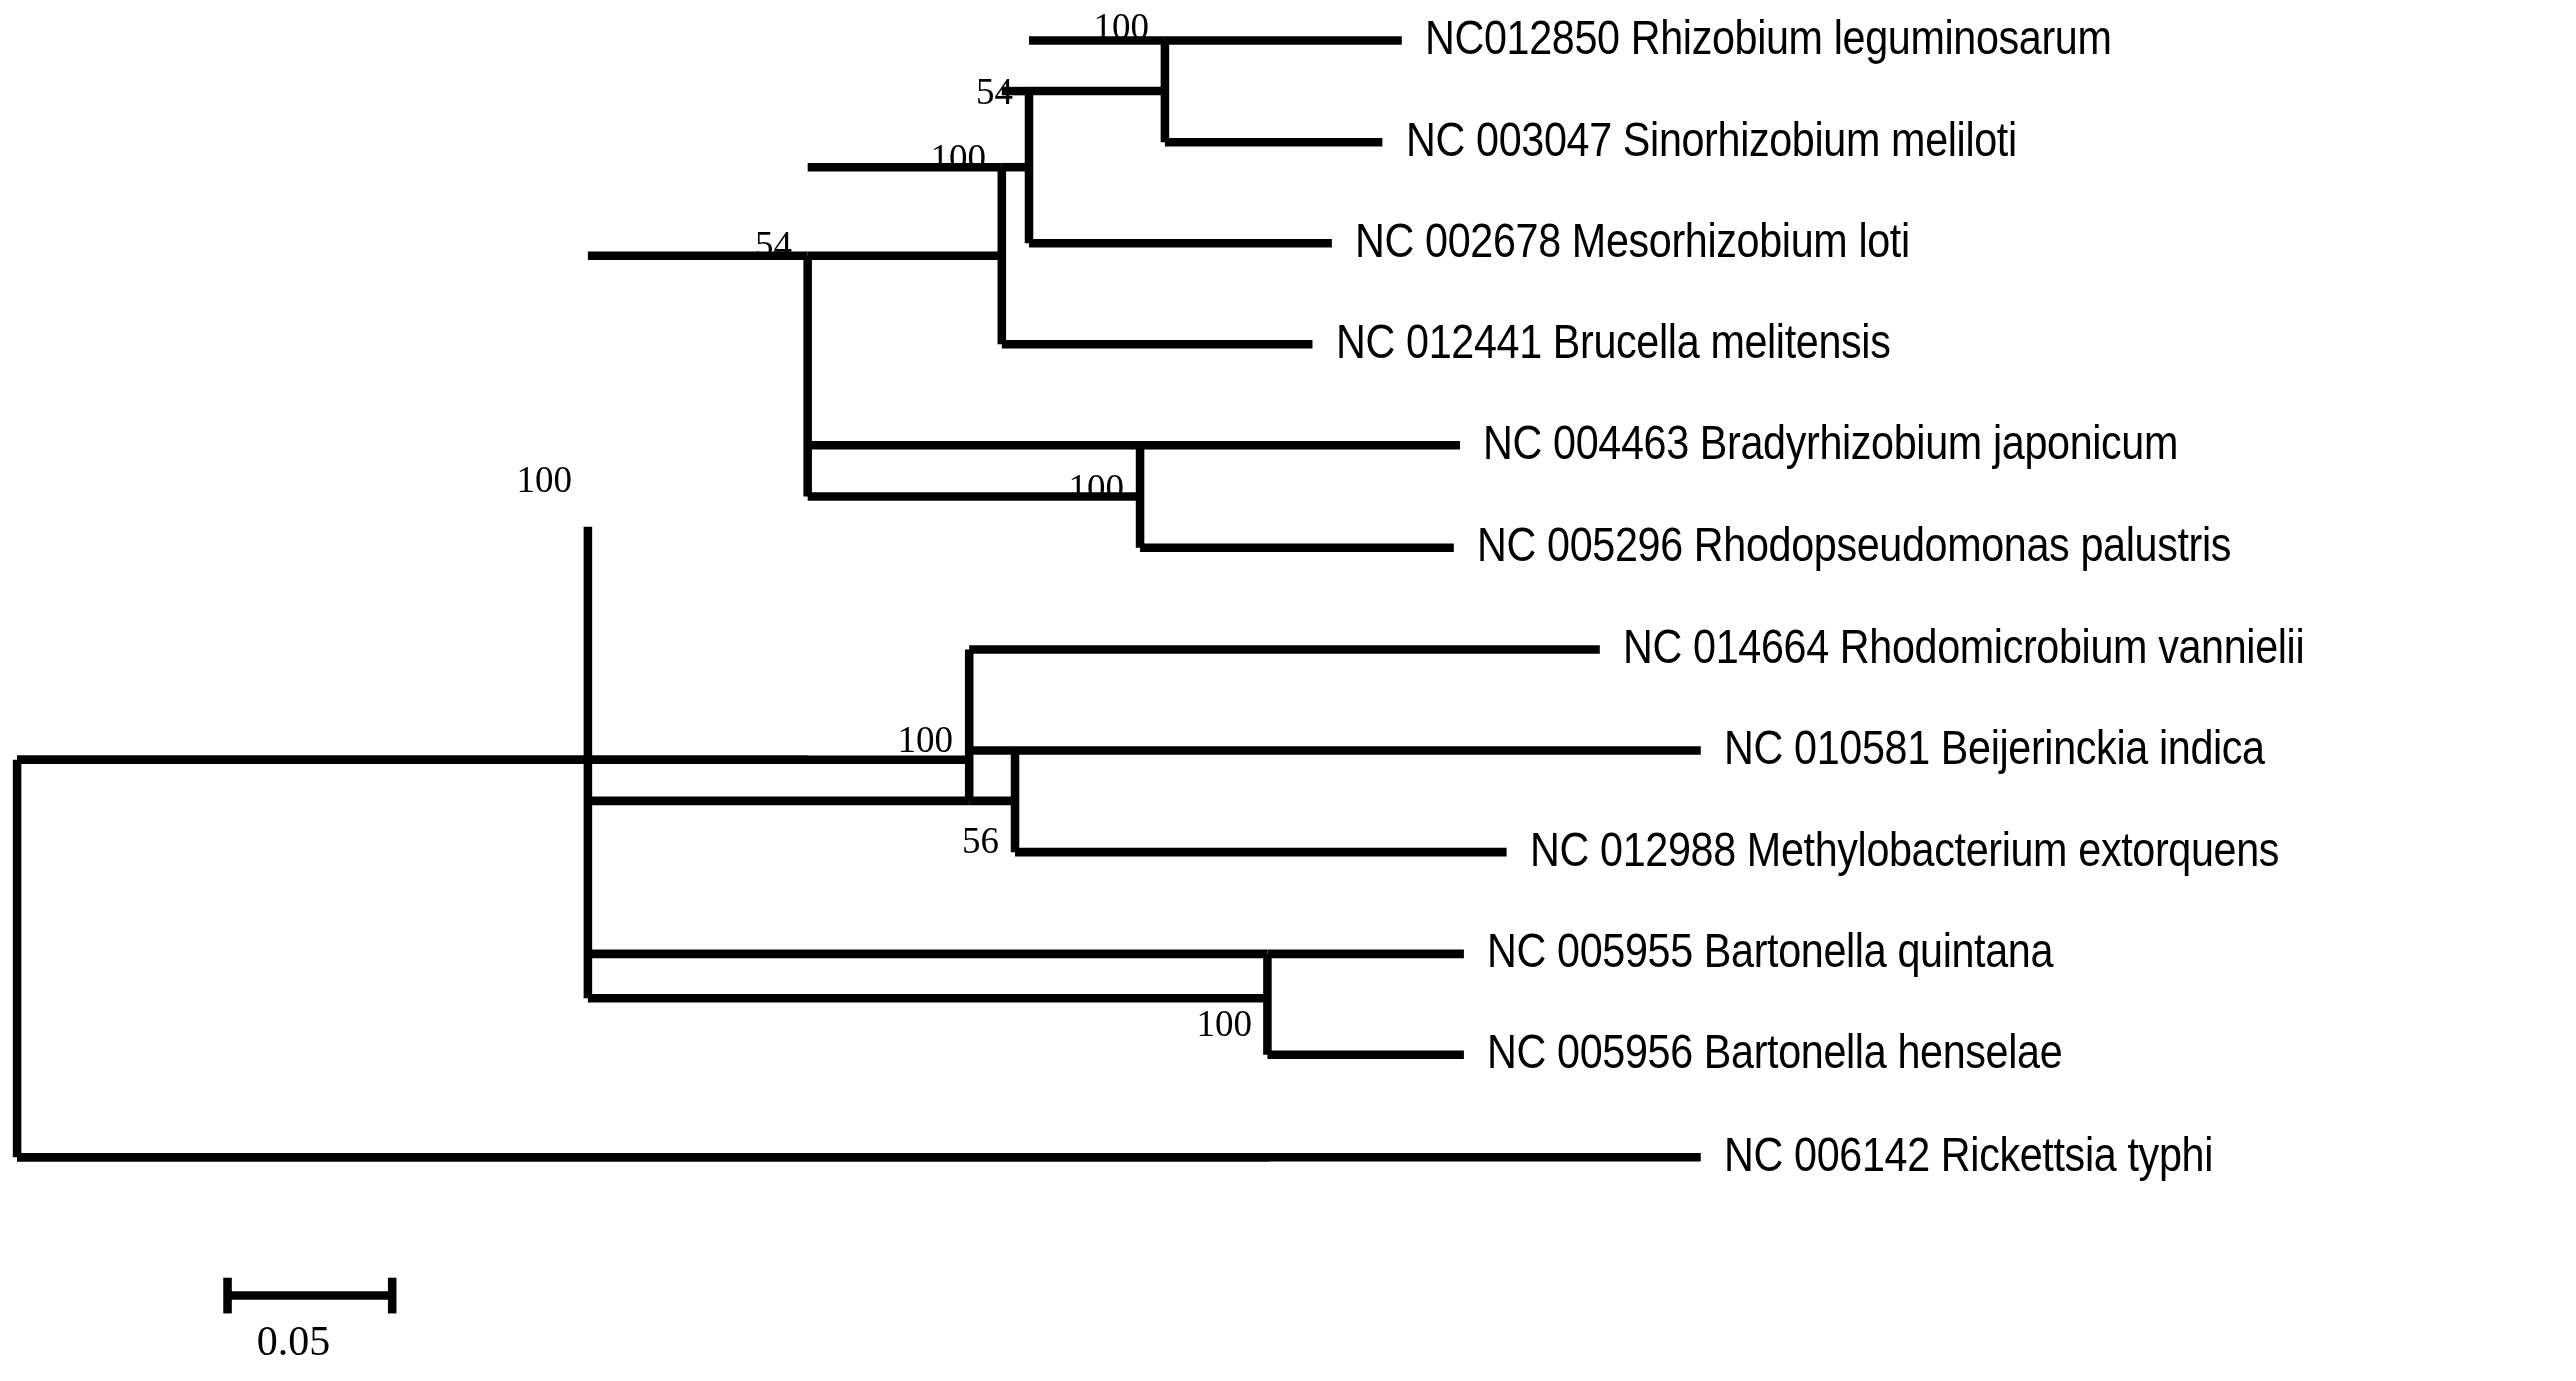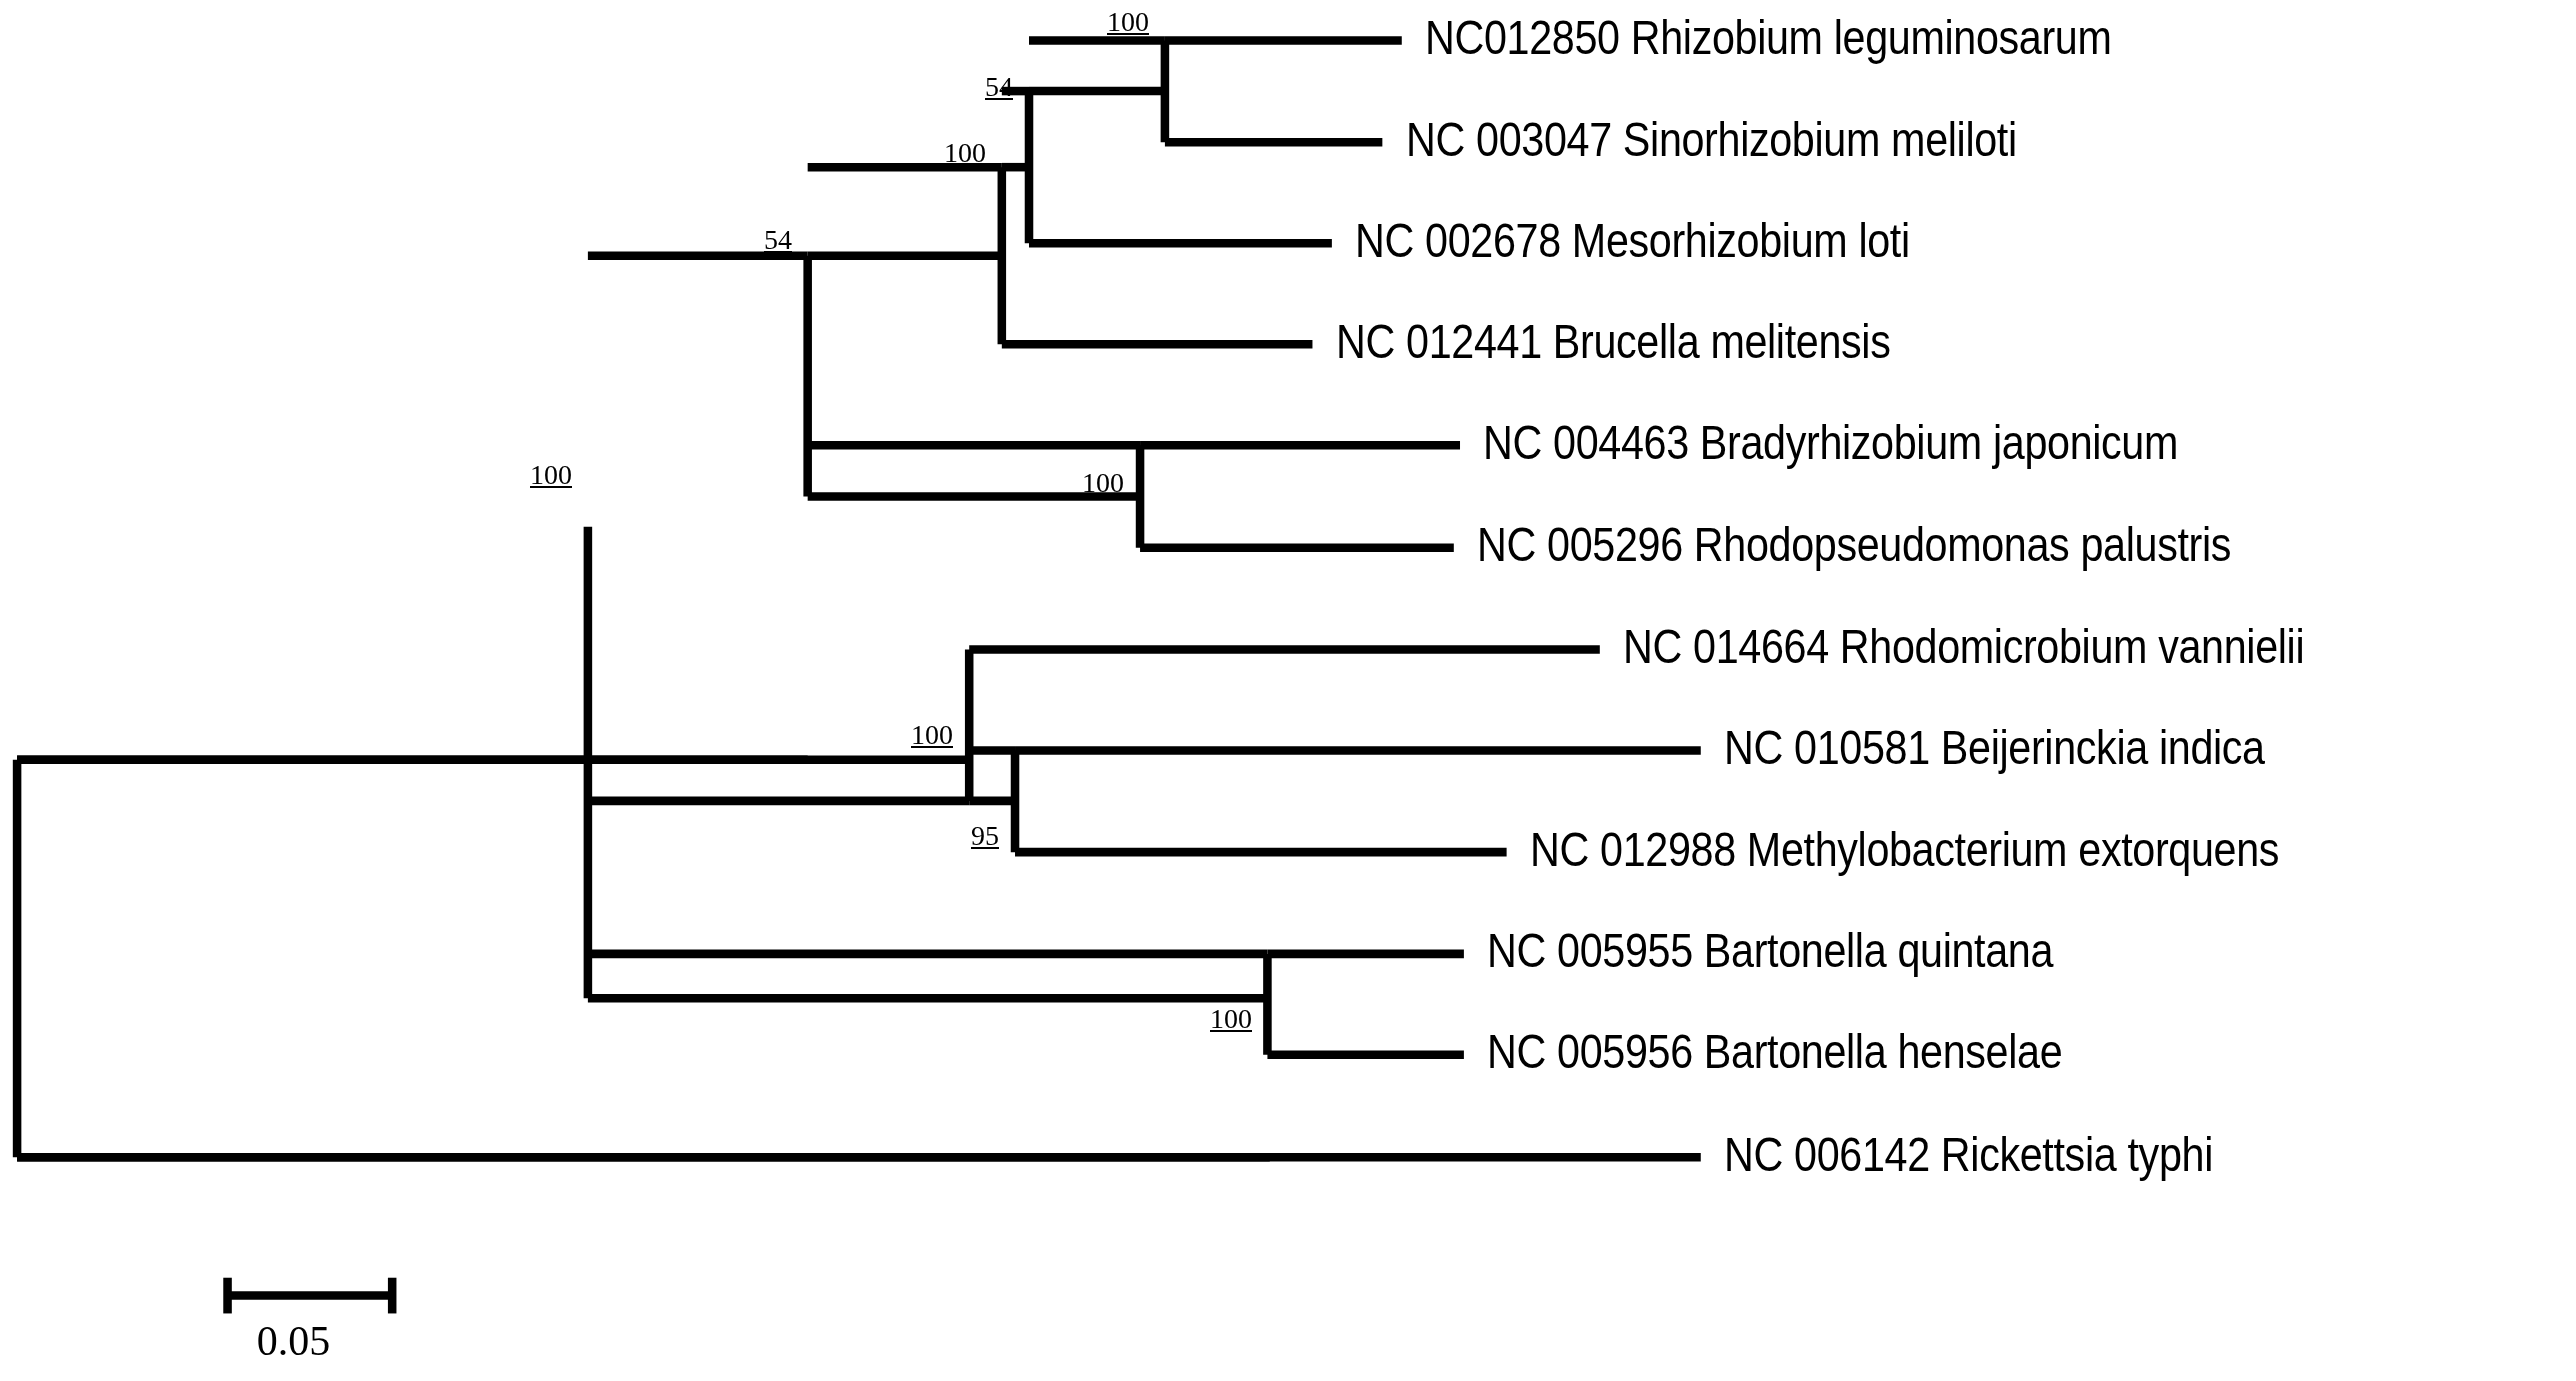--- a/index.html
+++ b/index.html
@@ -30,26 +30,25 @@
     color: #000000;
     white-space: nowrap;
     line-height: 1;
     transform: scaleX(0.86);
     transform-origin: left center;
     letter-spacing: -0.4px;
   }
   .bootstrap-label {
     position: absolute;
     font-family: "Liberation Serif", serif;
-    font-size: 28px;
+    font-size: 37px;
     color: #000000;
     white-space: nowrap;
     line-height: 1;
     text-align: right;
-    text-decoration: underline;
   }
   .scale-label {
     position: absolute;
     font-family: "Liberation Serif", serif;
     font-size: 42px;
     color: #000000;
     white-space: nowrap;
     line-height: 1;
     text-align: center;
   }
@@ -124,21 +123,21 @@
       <div class="taxon-label" style="left: 1487px; top: 1028px;">NC 005956 Bartonella henselae</div>
       <div class="taxon-label" style="left: 1724px; top: 1131px;">NC 006142 Rickettsia typhi</div>
     </div>
   <div id="bootstrap-layer">
       <div class="bootstrap-label" style="left: 1056px; width: 93px; top: 7.8px;">100</div>
       <div class="bootstrap-label" style="left: 920px; width: 93px; top: 73px;">54</div>
       <div class="bootstrap-label" style="left: 893px; width: 93px; top: 139px;">100</div>
       <div class="bootstrap-label" style="left: 699px; width: 93px; top: 226px;">54</div>
       <div class="bootstrap-label" style="left: 1031px; width: 93px; top: 469px;">100</div>
       <div class="bootstrap-label" style="left: 860px; width: 93px; top: 721px;">100</div>
-      <div class="bootstrap-label" style="left: 906px; width: 93px; top: 822px;">95</div>
+      <div class="bootstrap-label" style="left: 906px; width: 93px; top: 822px;">56</div>
       <div class="bootstrap-label" style="left: 479px; width: 93px; top: 461px;">100</div>
       <div class="bootstrap-label" style="left: 1159px; width: 93px; top: 1005px;">100</div>
     </div>
 
   <div class="scale-label" id="scale-label" style="left: 180px; top: 1320px; width: 227px;">0.05</div>
 
 </div>
 
 
 </body></html>

